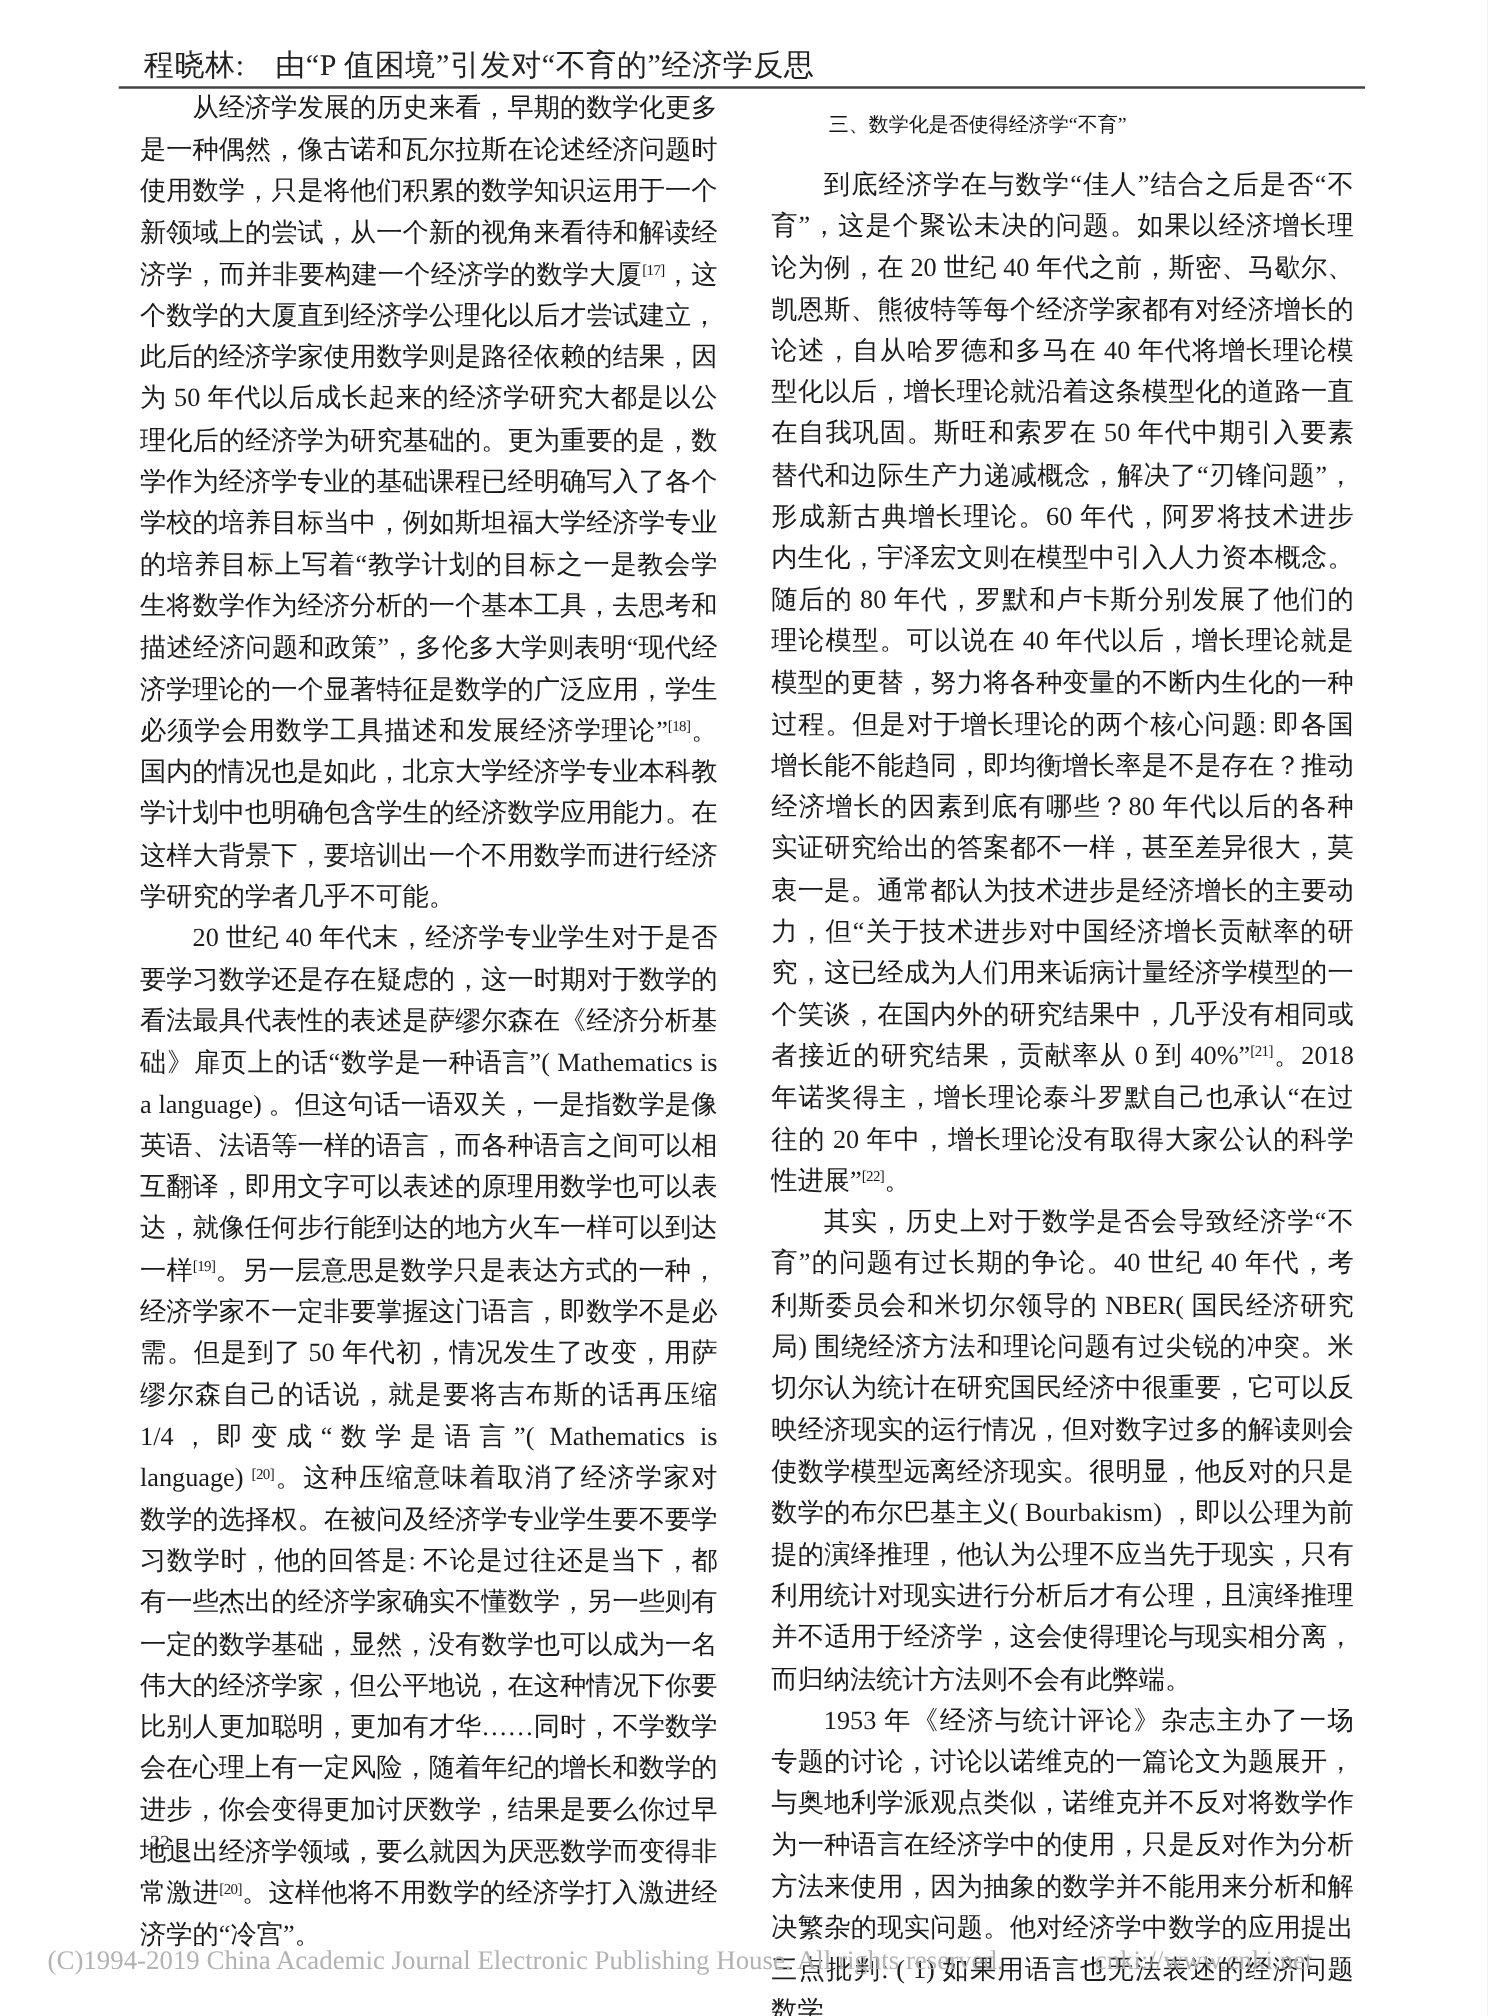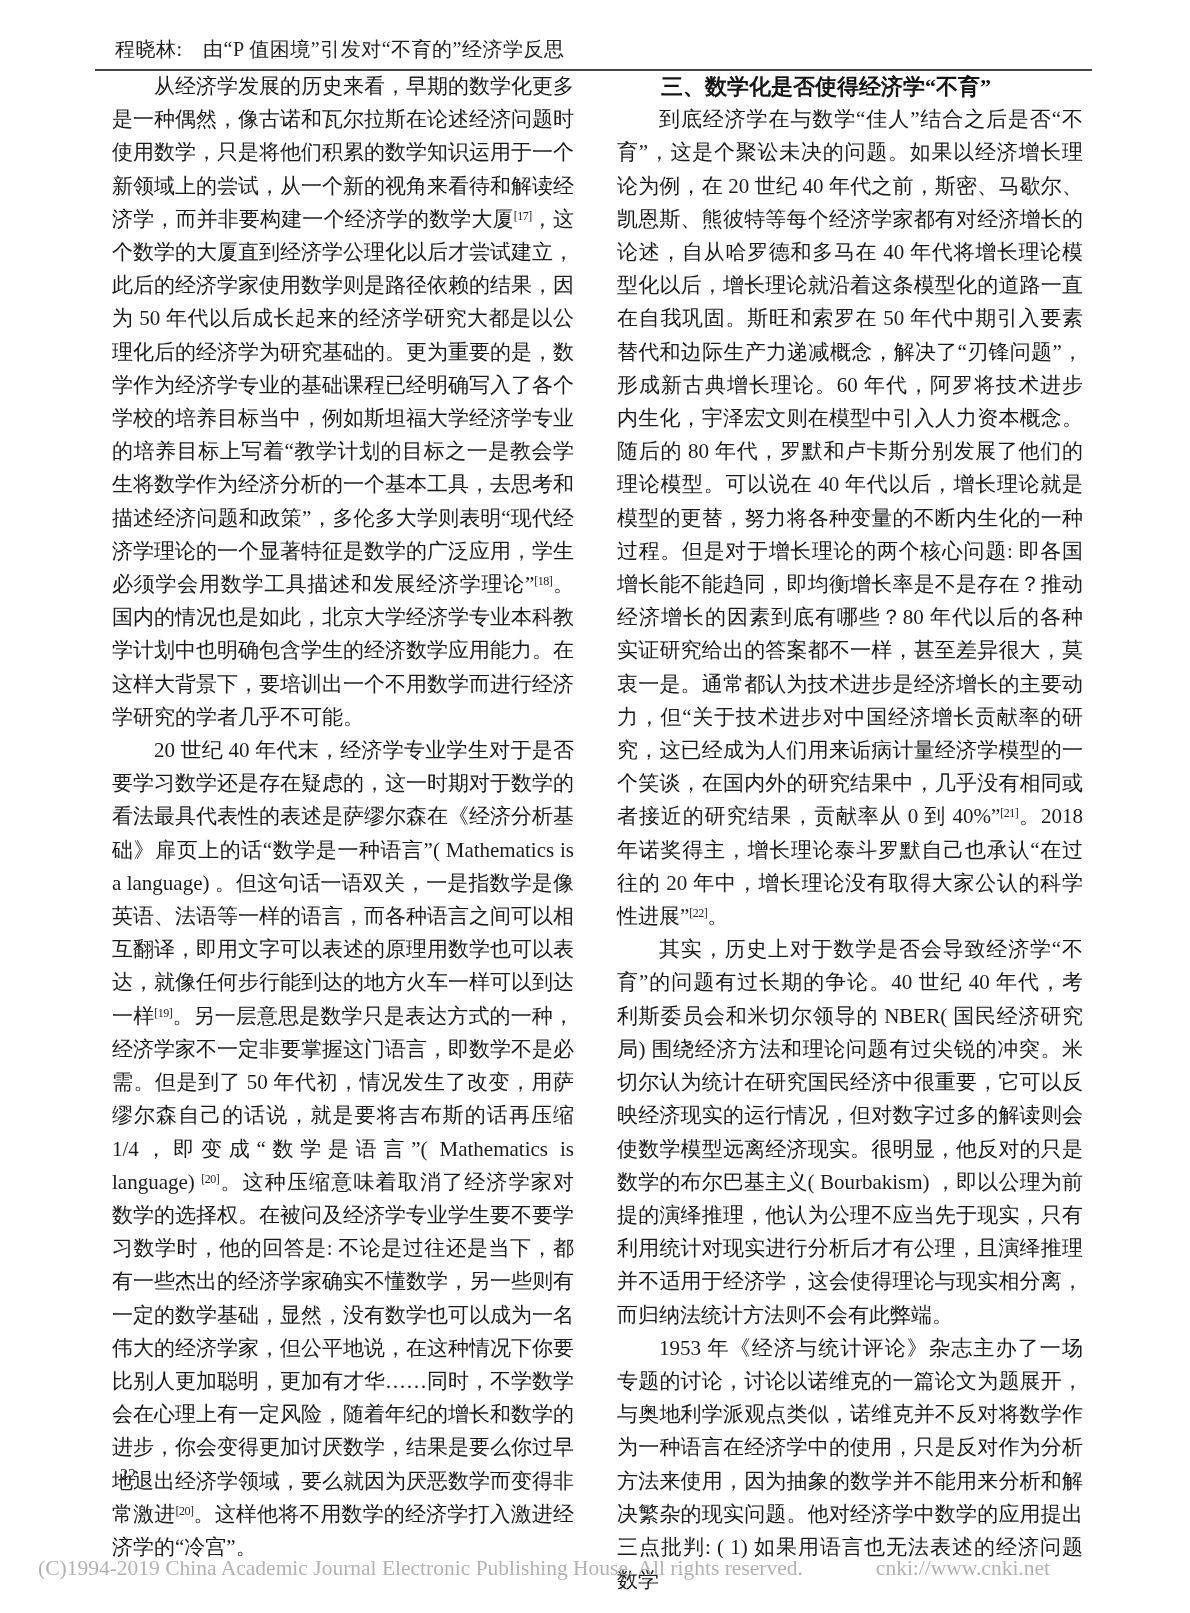--- a/index.html
+++ b/index.html
@@ -7,41 +7,41 @@
     position:relative;
     width:1190px;height:1613px;
     margin:0 auto;
     background:#ffffff;
     overflow:hidden;
     font-family:"Liberation Serif","DejaVu Serif",serif;
     color:#1c1c1c;
   }
   .running-head{
     position:absolute;left:115px;top:36px;
-    font-size:20px;letter-spacing:0.5px;color:#222;
+    font-size:24px;letter-spacing:0.5px;color:#222;
     white-space:nowrap;
   }
   .header-rule{
     position:absolute;left:95px;top:69px;
     width:997px;height:0;
     border-top:2.5px solid #454545;
   }
   .col{
     position:absolute;top:70px;
     text-align:justify;
     font-size:21px;line-height:33.2px;
     color:#1b1b1b;
   }
   .col-left{left:112px;width:462px;}
   .col-right{left:617px;width:466px;}
   .para{margin:0;text-indent:2em;}
   .col-heading{
-    margin:0;
-    font-weight:bold;
-    font-size:22px;line-height:33.2px;
+    margin:14px;
+    font-weight:normal;
+    font-size:16px;line-height:33.2px;
     text-indent:2em;
     color:#151515;
   }
   sup.ref{
     font-size:12px;
     line-height:0;
     vertical-align:6px;
     letter-spacing:-0.5px;
   }
   .page-number{

